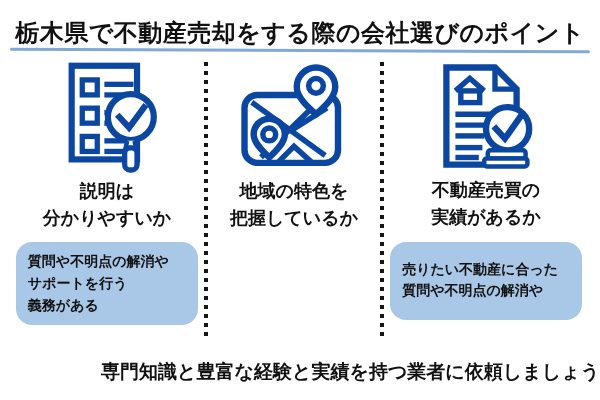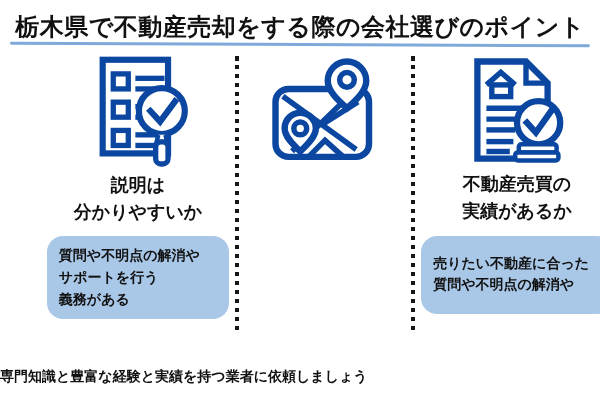--- a/index.html
+++ b/index.html
@@ -14,21 +14,21 @@
   body{
     font-family:"Liberation Sans","DejaVu Sans",sans-serif;
     color:var(--text-black);
   }
   .page{
     position:relative;
     width:600px;height:400px;
     background:#ffffff;
     overflow:hidden;
   }
-  .title-wrap{padding-top:11px;text-align:center;}
+  .title-wrap{padding-top:17px;text-align:center;}
   .title{
     font-size:24px;
     font-weight:800;
     letter-spacing:0.5px;
     line-height:1.3;
     color:var(--text-black);
     white-space:nowrap;
   }
   .underline{
     width:580px;height:3px;
@@ -36,21 +36,20 @@
     background:var(--underline-blue);
     border-radius:2px;
     transform:rotate(0.25deg);
   }
   .columns{
     display:flex;
     align-items:stretch;
     padding:0 10px;
     margin-top:6px;
     height:288px;
-    margin-left:31px;
   }
   .col{
     display:flex;
     flex-direction:column;
     align-items:center;
   }
   .col-1{flex:0 0 194px;}
   .col-2{flex:0 0 172px;}
   .col-3{flex:0 0 204px;font-family:Liberation Mono, monospace;}
   .divider{
@@ -90,24 +89,24 @@
   }
   .col-2 .bubble{min-height:82px;}
   .bubble p{
     font-size:14px;
     font-weight:700;
     line-height:1.55;
     white-space:pre-line;
     color:var(--text-black);
   }
   .footer{
-    text-align:left;
-    font-size:14px;
+    text-align:right;
+    font-size:19px;
     font-weight:800;
-    margin-top:28px;
+    margin-top:13px;
     color:var(--text-black);
     white-space:nowrap;
   }
 </style>
 </head>
 <body>
 
 <div class="page">
 
   <div class="title-wrap">
@@ -154,20 +153,22 @@
           <path d="M14 40 L94 98" stroke-width="6"></path>
           <path d="M88 38 L24 100" stroke-width="6"></path>
           <path d="M58 70 L96 46" stroke-width="6"></path>
           <path d="M42 106 L60 88 L80 106" stroke-width="6"></path>
           <path d="M84 2 C72.5 2 63 11.5 63 23 C63 34 74 44 84 53 C94 44 105 34 105 23 C105 11.5 95.5 2 84 2 Z" stroke-width="7" fill="#ffffff"></path>
           <circle cx="84" cy="22" r="8" stroke-width="6" fill="#ffffff"></circle>
           <path d="M33 58 C23.5 58 16 65.5 16 75 C16 83.5 24.5 92 33 100 C41.5 92 50 83.5 50 75 C50 65.5 42.5 58 33 58 Z" stroke-width="7" fill="#ffffff"></path>
           <circle cx="33" cy="75" r="7" stroke-width="6" fill="#ffffff"></circle>
         </svg>
       </div>
+      <h2 class="col-heading">地域の特色を
+把握しているか</h2>
     </section>
 
     <div class="divider"></div>
 
     <section class="col col-3">
       <div class="icon-wrap">
         <svg width="108" height="110" viewBox="0 0 120 118" fill="none" stroke="currentColor">
           <path d="M16 4 H70 L94 28 V112 H16 Z" stroke-width="7"></path>
           <path d="M70 4 V28 H94" stroke-width="6"></path>
           <path d="M26 30 L42 16 L58 30" stroke-width="6"></path>

